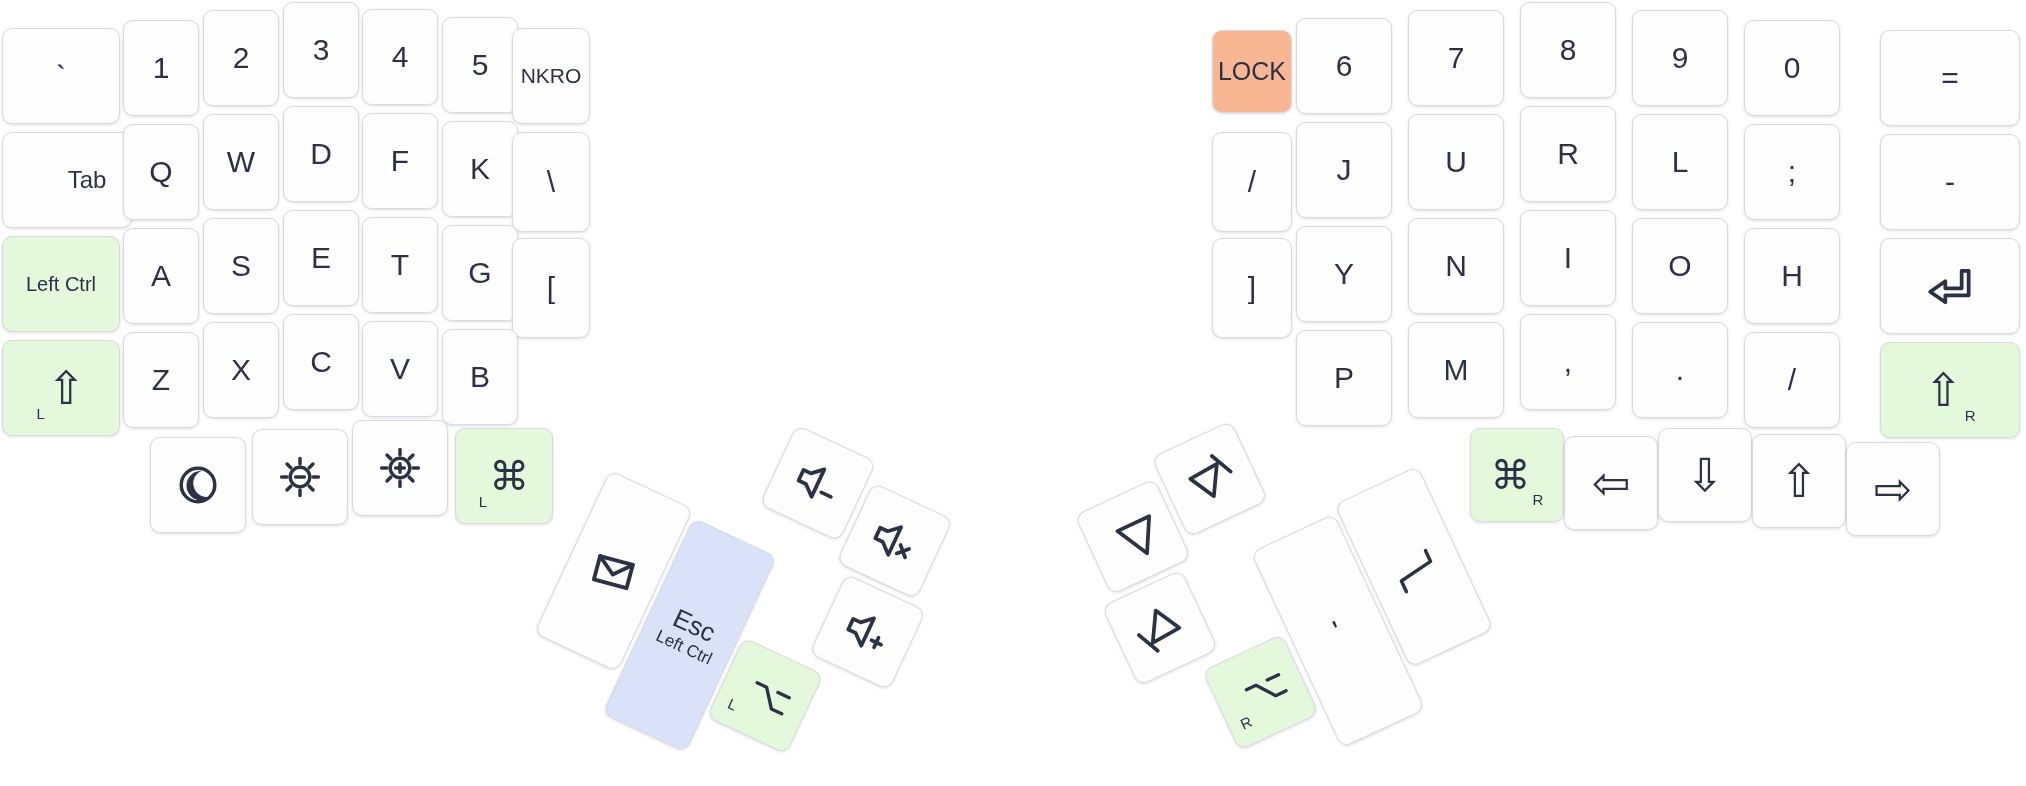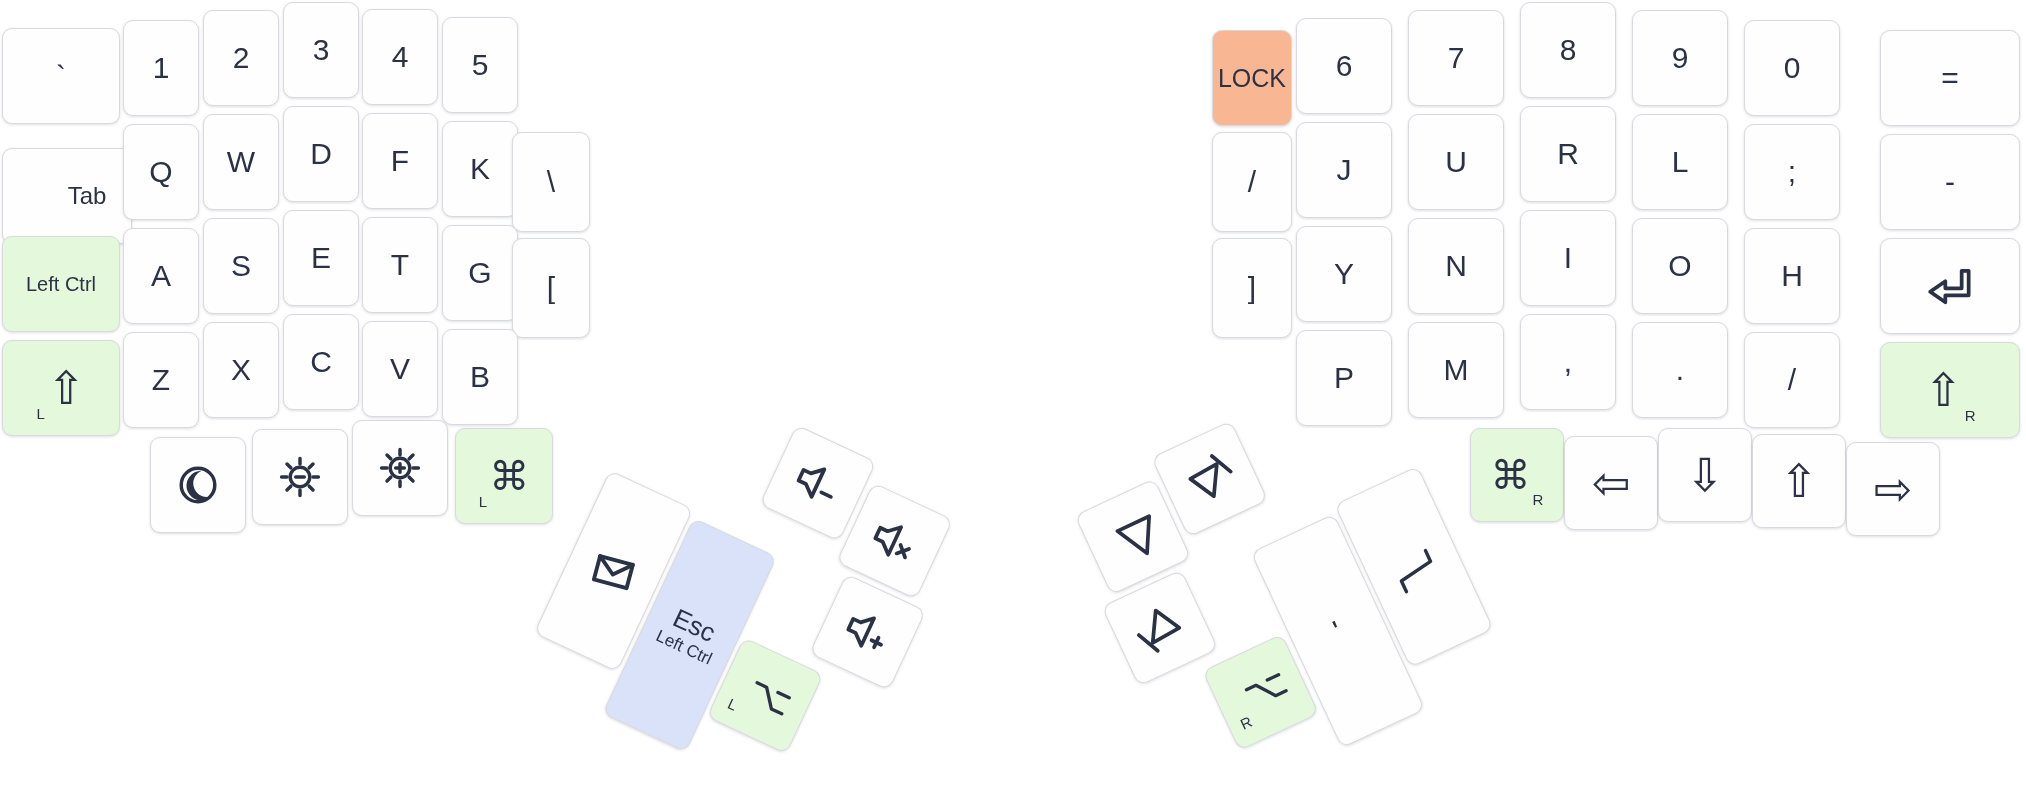--- a/index.html
+++ b/index.html
@@ -110,21 +110,24 @@
     </div>
     <div class="key" style="left: 283px; top: 2px; width: 76px; height: 96px;">
       <span class="t">3</span>
     </div>
     <div class="key" style="left: 362px; top: 9px; width: 76px; height: 96px;">
       <span class="t">4</span>
     </div>
     <div class="key" style="left: 442px; top: 17px; width: 76px; height: 96px;">
       <span class="t">5</span>
     </div>
-    <div class="key" style="left: 2px; top: 148px; width: 130px; height: 96px; padding-left: 40px;">
+    <div class="key" style="left: 512px; top: 28px; width: 78px; height: 96px;">
+      <span class="t" style="font-size: 21px;">NKRO</span>
+    </div>
+    <div class="key" style="left: 2px; top: 132px; width: 130px; height: 96px; padding-left: 40px;">
       <span class="t" style="font-size: 24px;">Tab</span>
     </div>
     <div class="key" style="left: 123px; top: 124px; width: 76px; height: 96px;">
       <span class="t">Q</span>
     </div>
     <div class="key" style="left: 203px; top: 114px; width: 76px; height: 96px;">
       <span class="t">W</span>
     </div>
     <div class="key" style="left: 283px; top: 106px; width: 76px; height: 96px;">
       <span class="t">D</span>
@@ -193,21 +196,21 @@
     <div class="key" style="left: 352px; top: 420px; width: 96px; height: 96px;">
       <svg class="ic" width="52" height="52" viewBox="0 0 48 48">
         <circle cx="24" cy="24" r="9"></circle>
         <path d="M24 7v5M24 36v5M7 24h5M36 24h5M12 12l3.5 3.5M32.5 32.5L36 36M36 12l-3.5 3.5M15.5 32.5L12 36M20 24h8M24 20v8"></path>
       </svg>
     </div>
     <div class="key green" style="left: 455px; top: 428px; width: 98px; height: 96px;">
       <span class="sub">L</span>
       <span class="t" style="font-size: 40px;">⌘</span>
     </div>
-    <div class="key orange" style="left: 1212px; top: 30px; width: 80px; height: 96px;">
+    <div class="key orange" style="left: 1212px; top: 30px; width: 80px; height: 83px;">
       <span class="t" style="font-size: 25px;">LOCK</span>
     </div>
     <div class="key" style="left: 1296px; top: 18px; width: 96px; height: 96px;">
       <span class="t">6</span>
     </div>
     <div class="key" style="left: 1408px; top: 10px; width: 96px; height: 96px;">
       <span class="t">7</span>
     </div>
     <div class="key" style="left: 1520px; top: 2px; width: 96px; height: 96px;">
       <span class="t">8</span>

